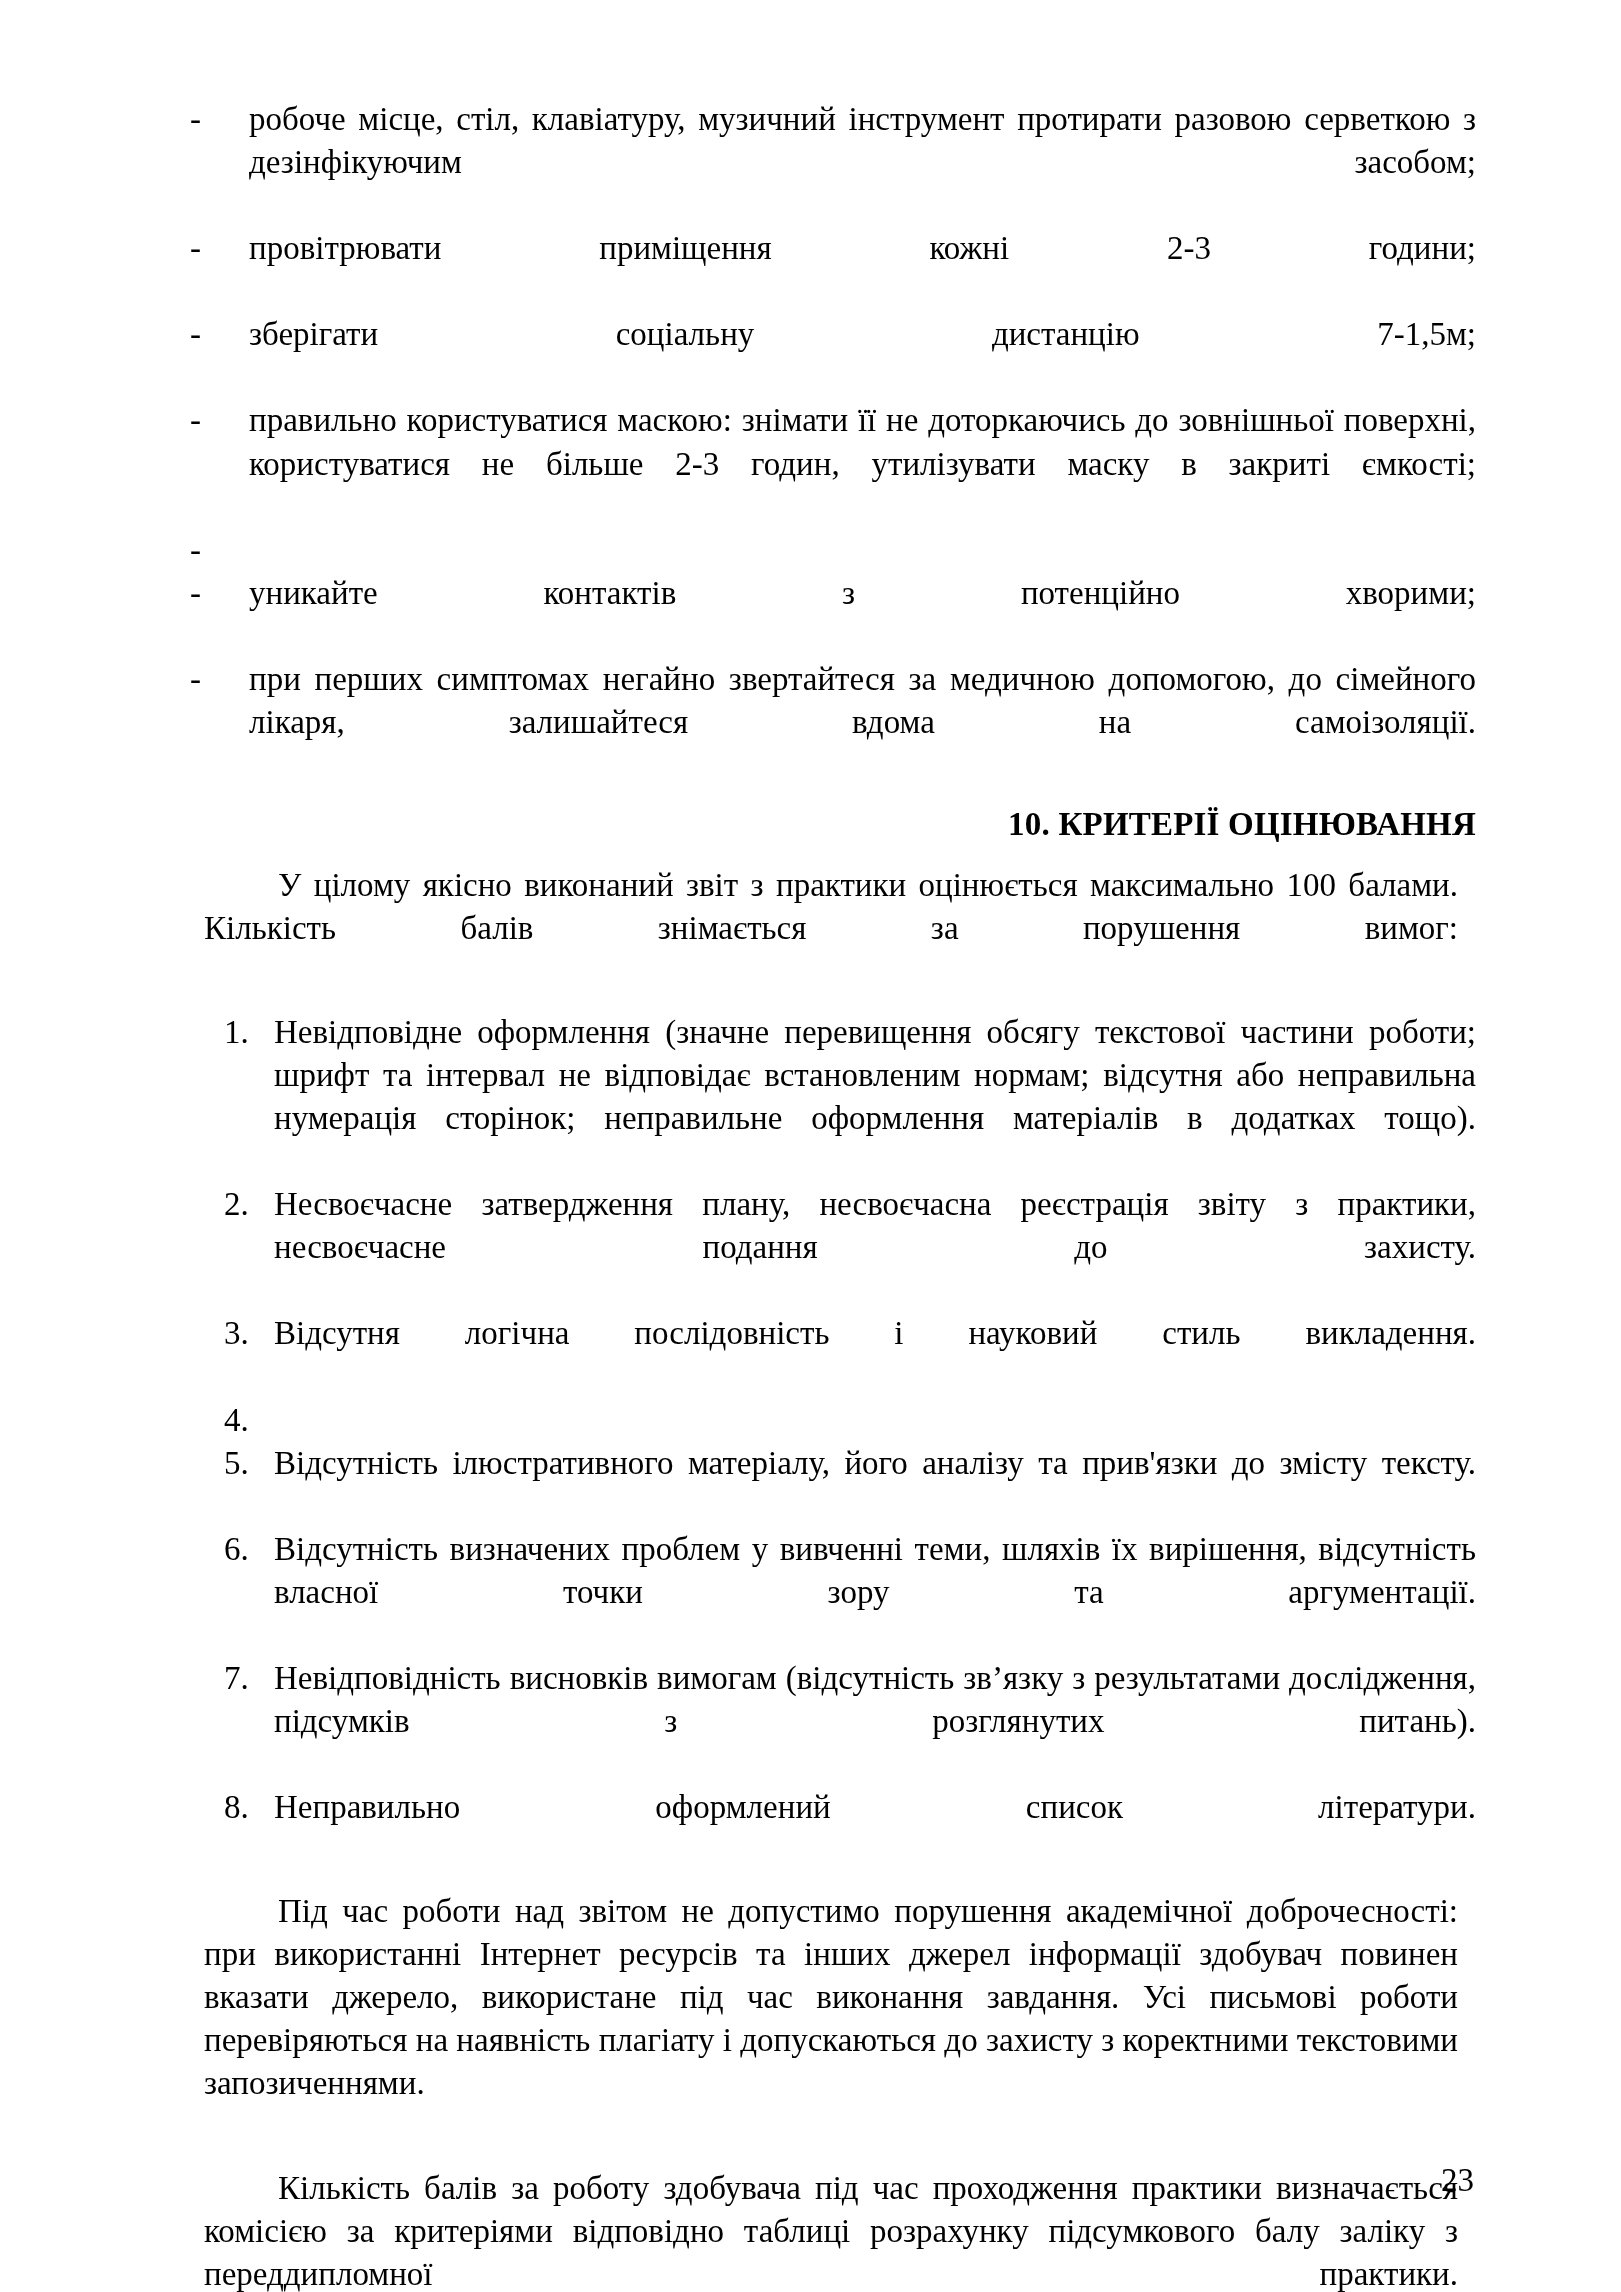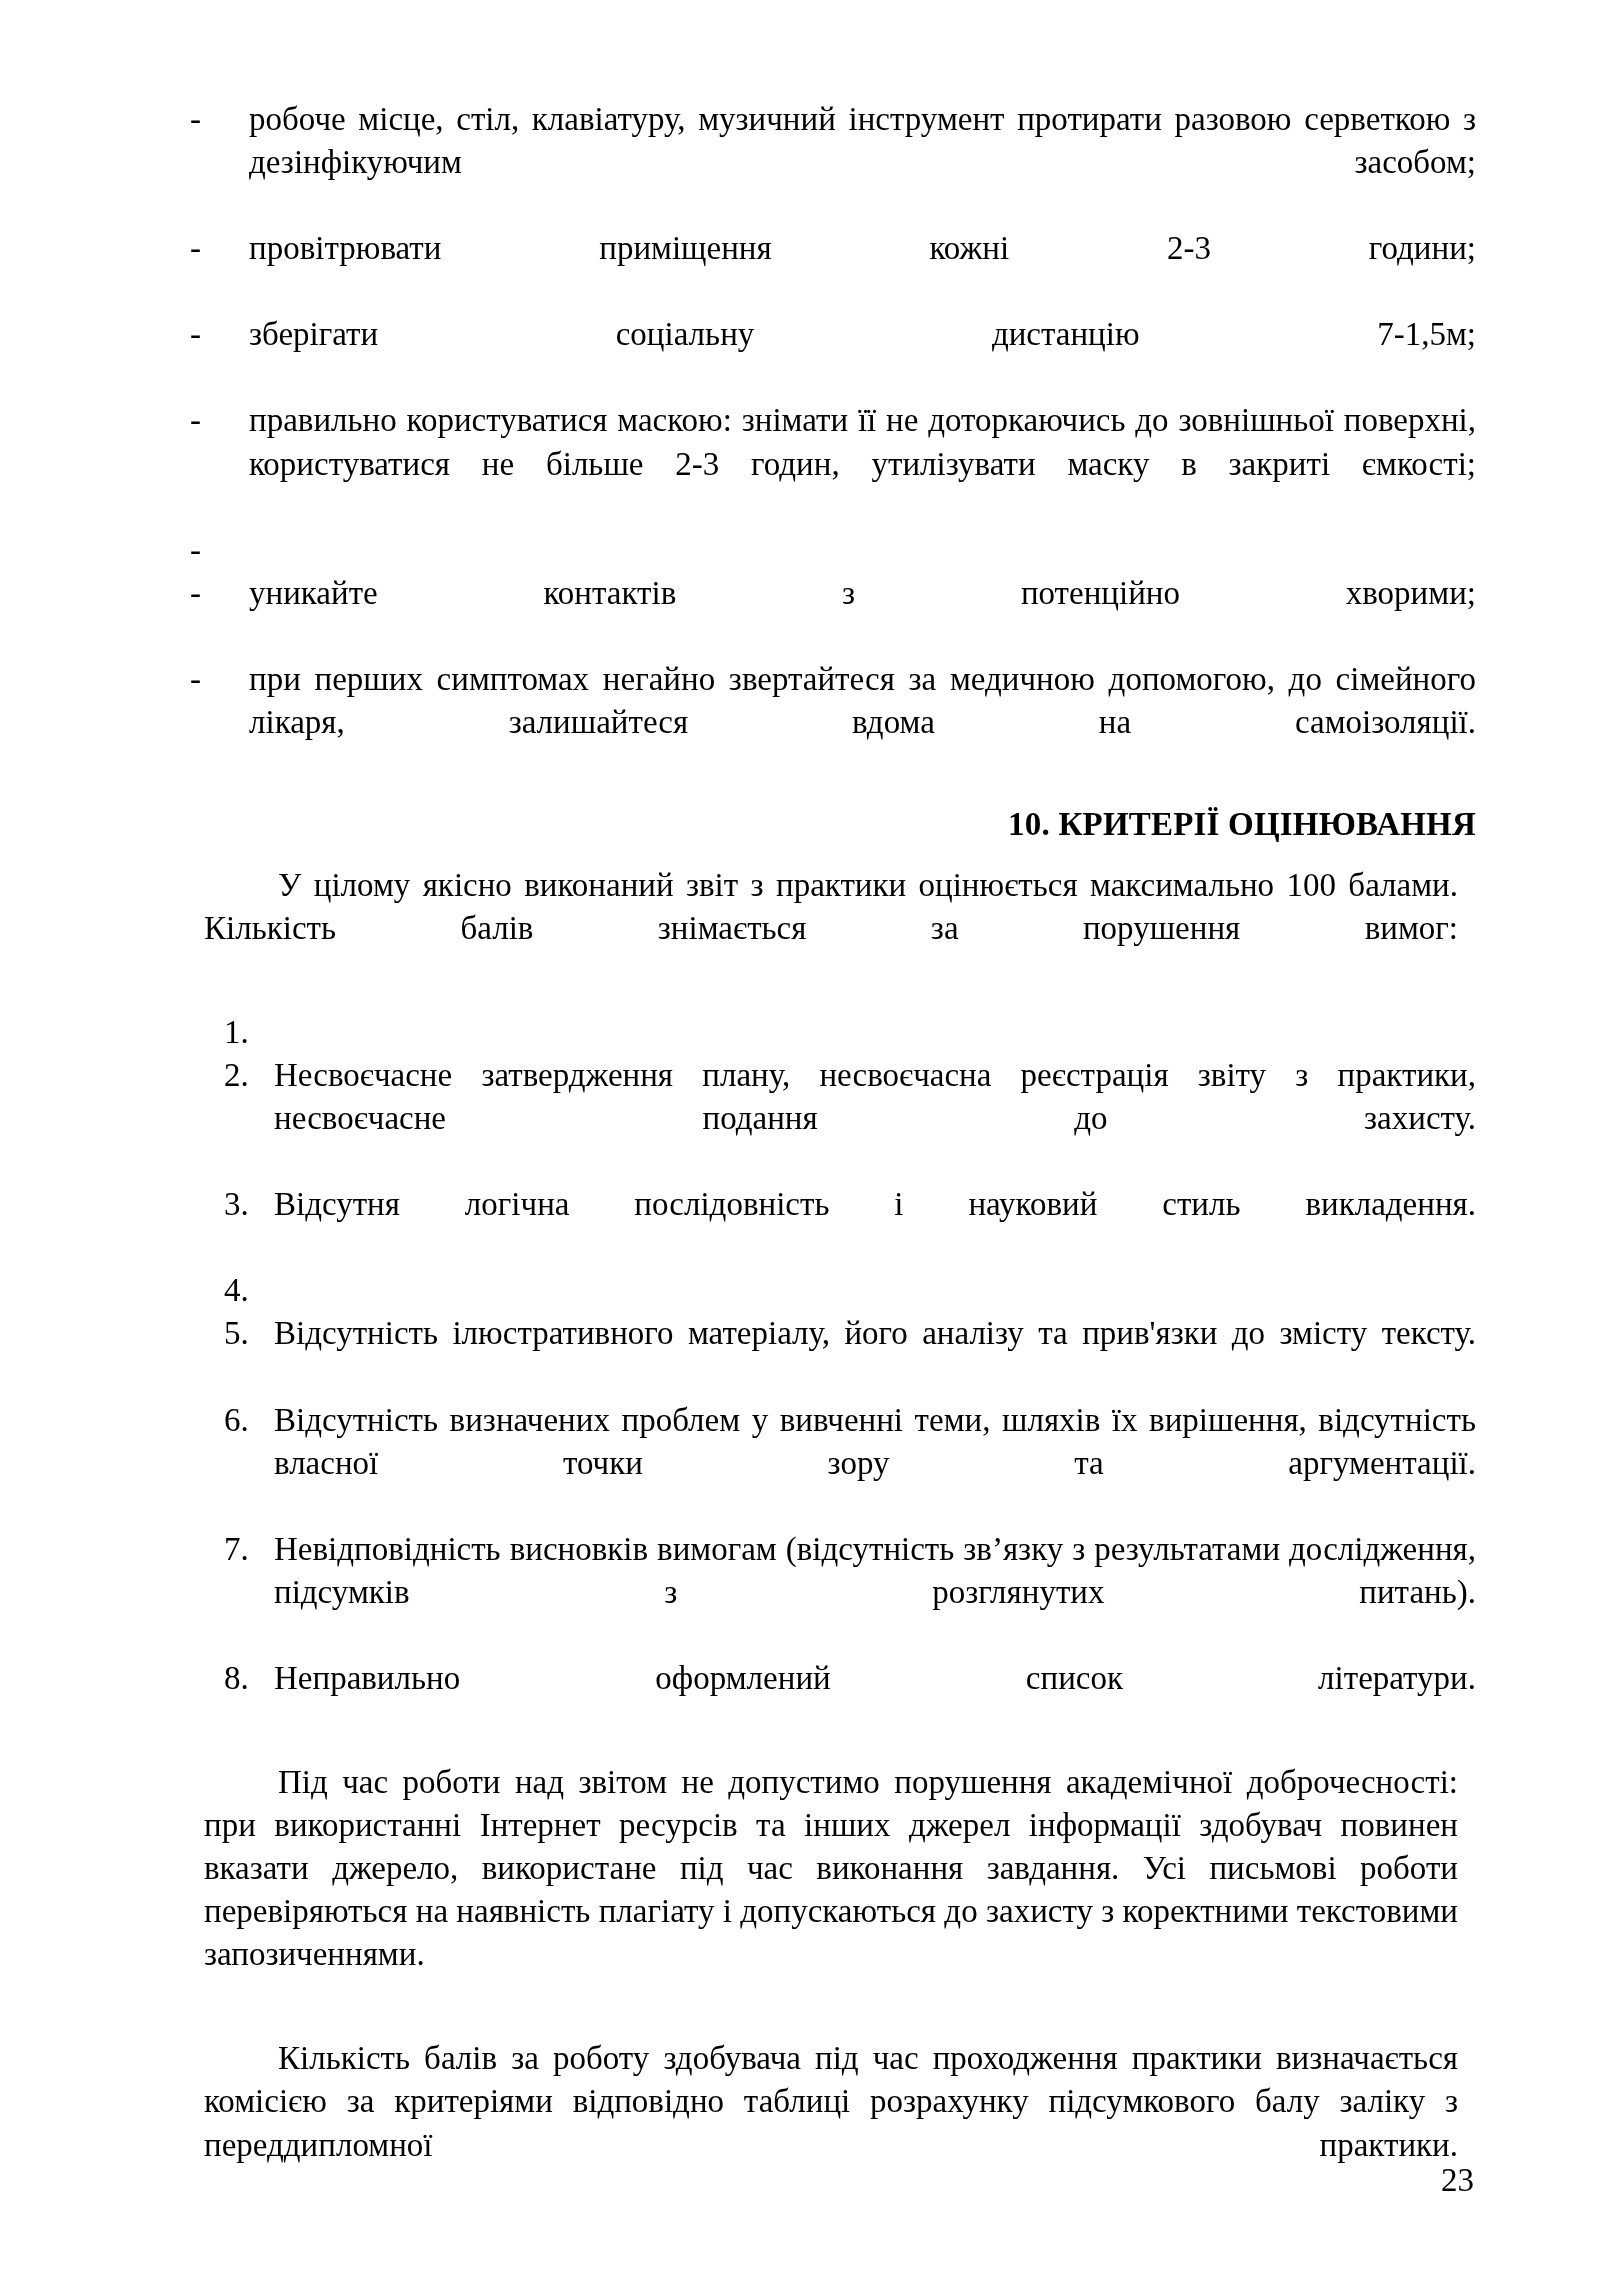--- a/index.html
+++ b/index.html
@@ -150,20 +150,21 @@
       </li>
     </ul>
 
     <h2 class="section-heading">10. КРИТЕРІЇ ОЦІНЮВАННЯ</h2>
 
     <p class="body">У цілому якісно виконаний звіт з практики оцінюється максимально 100 балами. Кількість балів знімається за порушення вимог:</p>
 
     <ol class="num-list">
       <li>
         <span class="num-marker">1.</span>
+        <span>Невідповідне оформлення (значне перевищення обсягу текстової частини роботи; шрифт та інтервал не відповідає встановленим нормам; відсутня або неправильна нумерація сторінок; неправильне оформлення матеріалів в додатках тощо).</span>
       </li>
       <li>
         <span class="num-marker">2.</span>
         <span>Несвоєчасне затвердження плану, несвоєчасна реєстрація звіту з практики, несвоєчасне подання до захисту.</span>
       </li>
       <li>
         <span class="num-marker">3.</span>
         <span>Відсутня логічна послідовність і науковий стиль викладення.</span>
       </li>
       <li>

